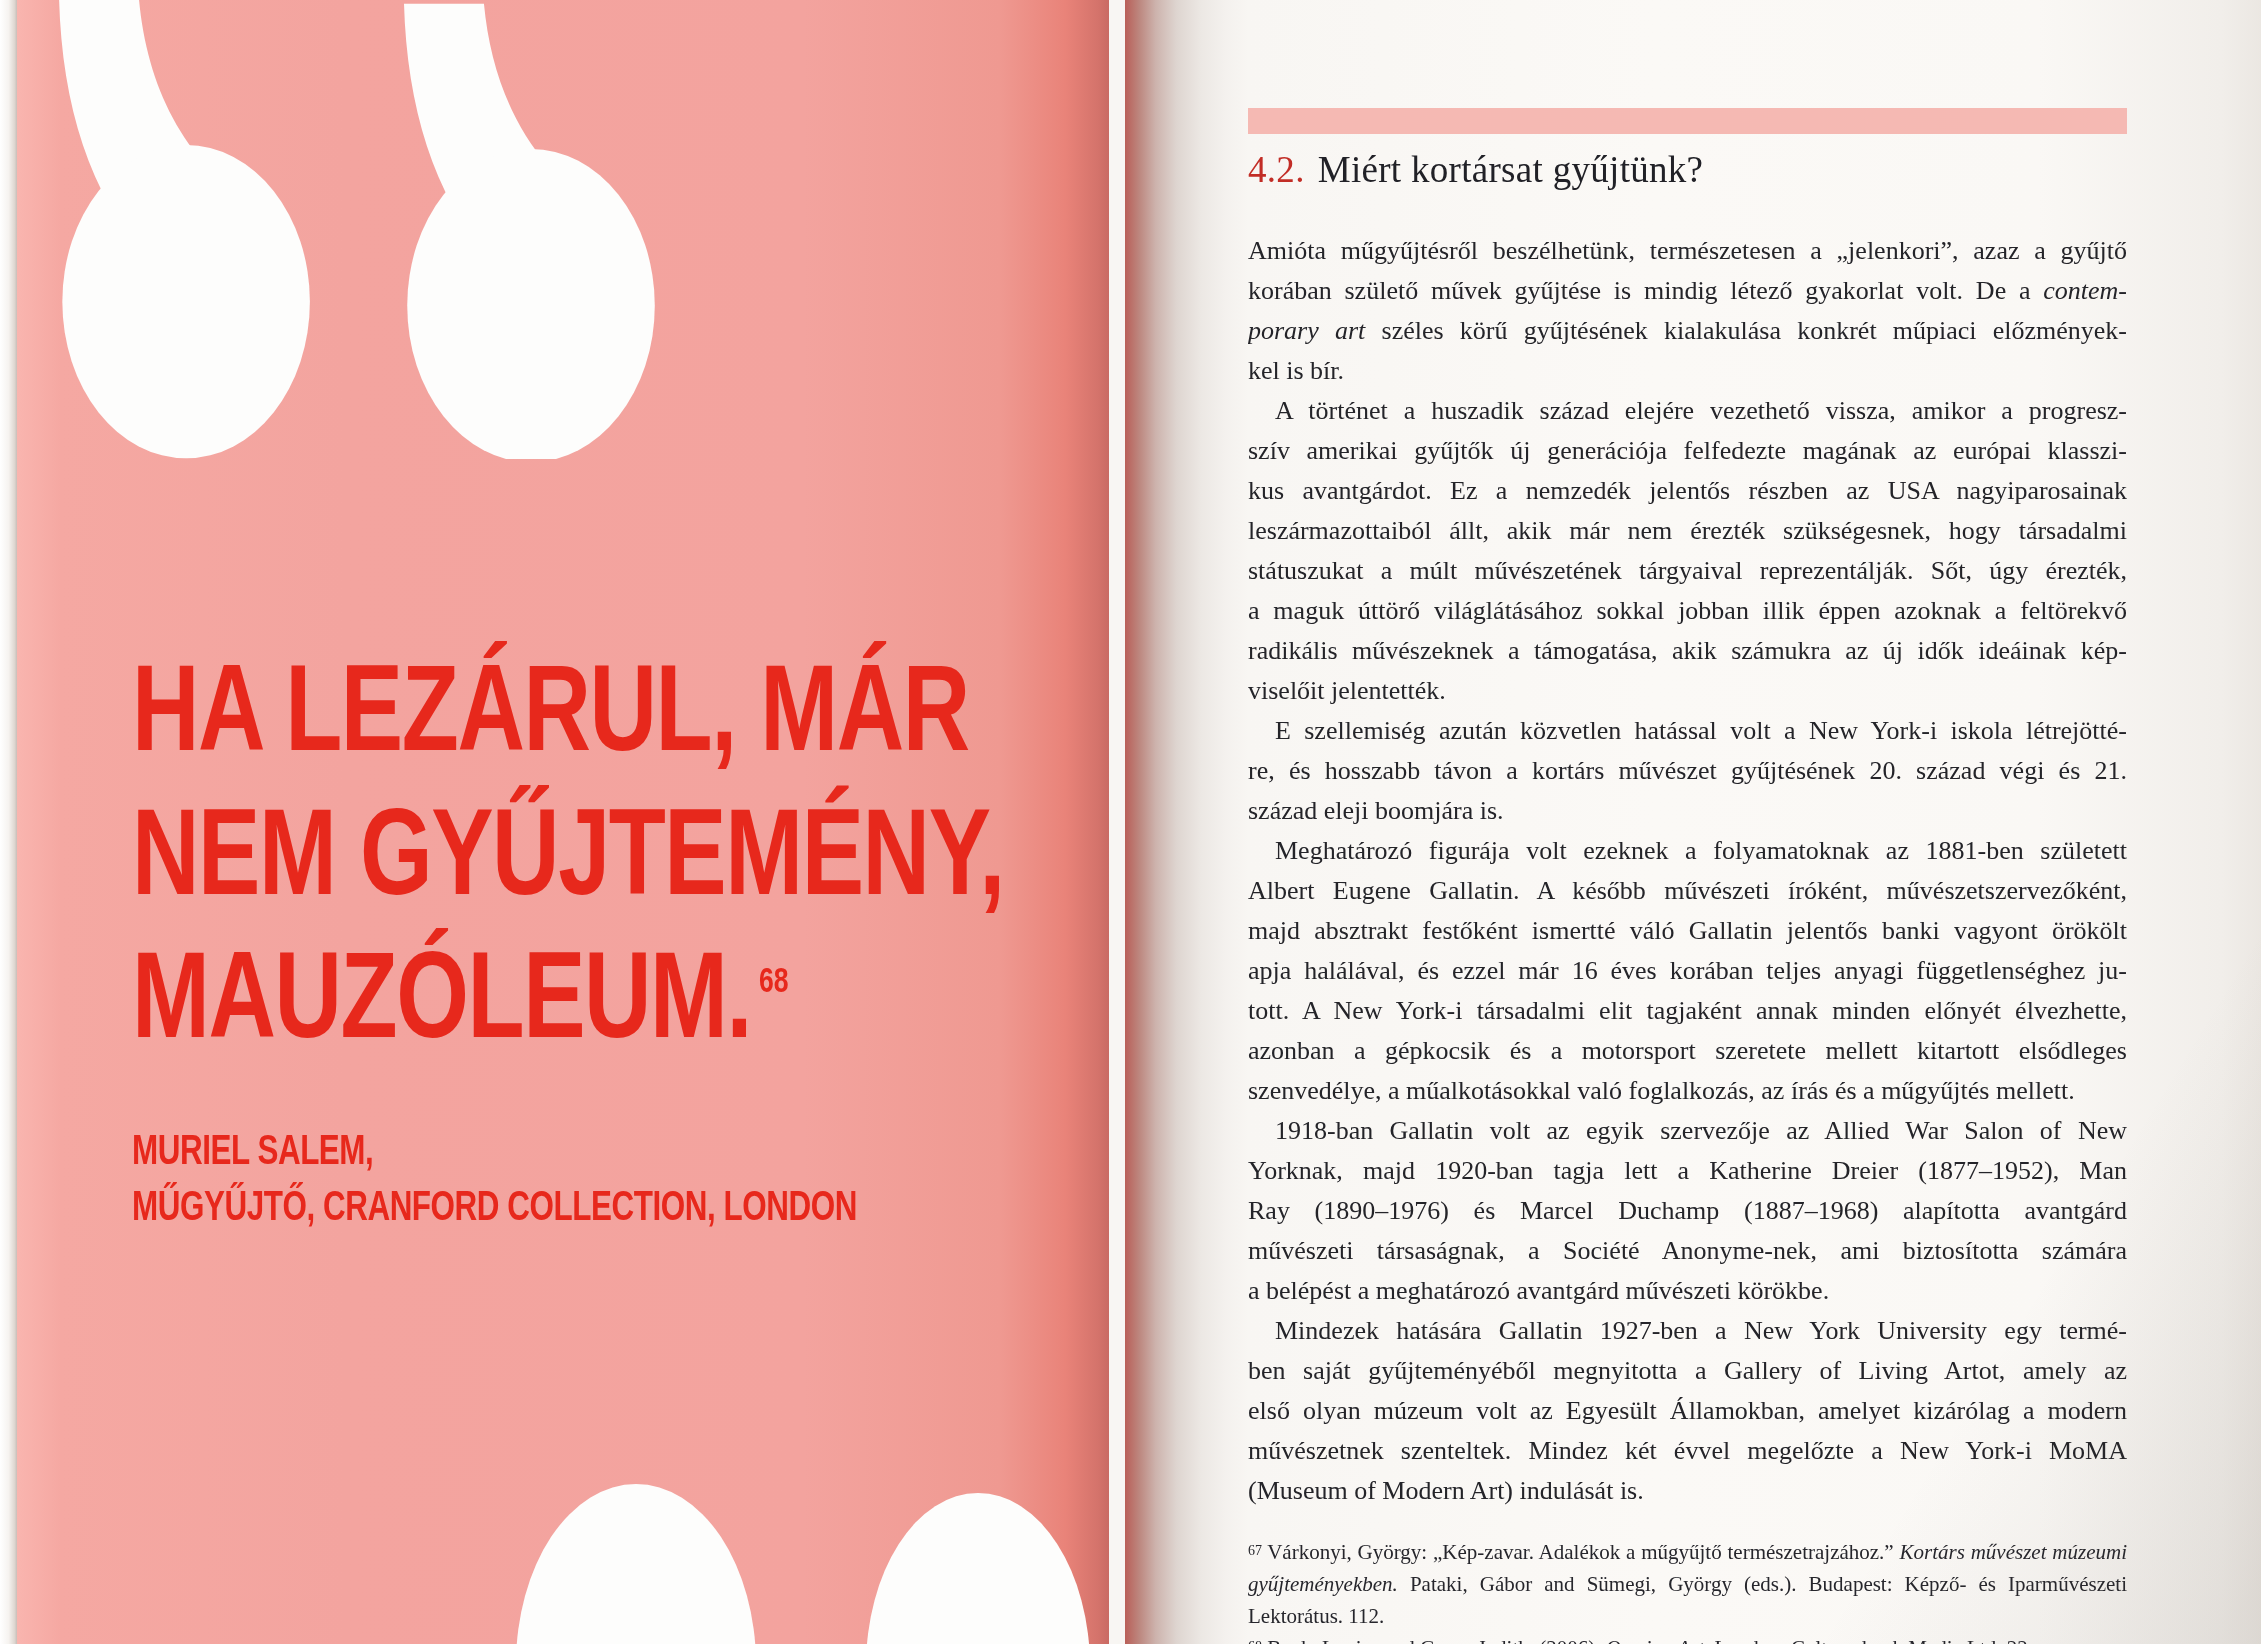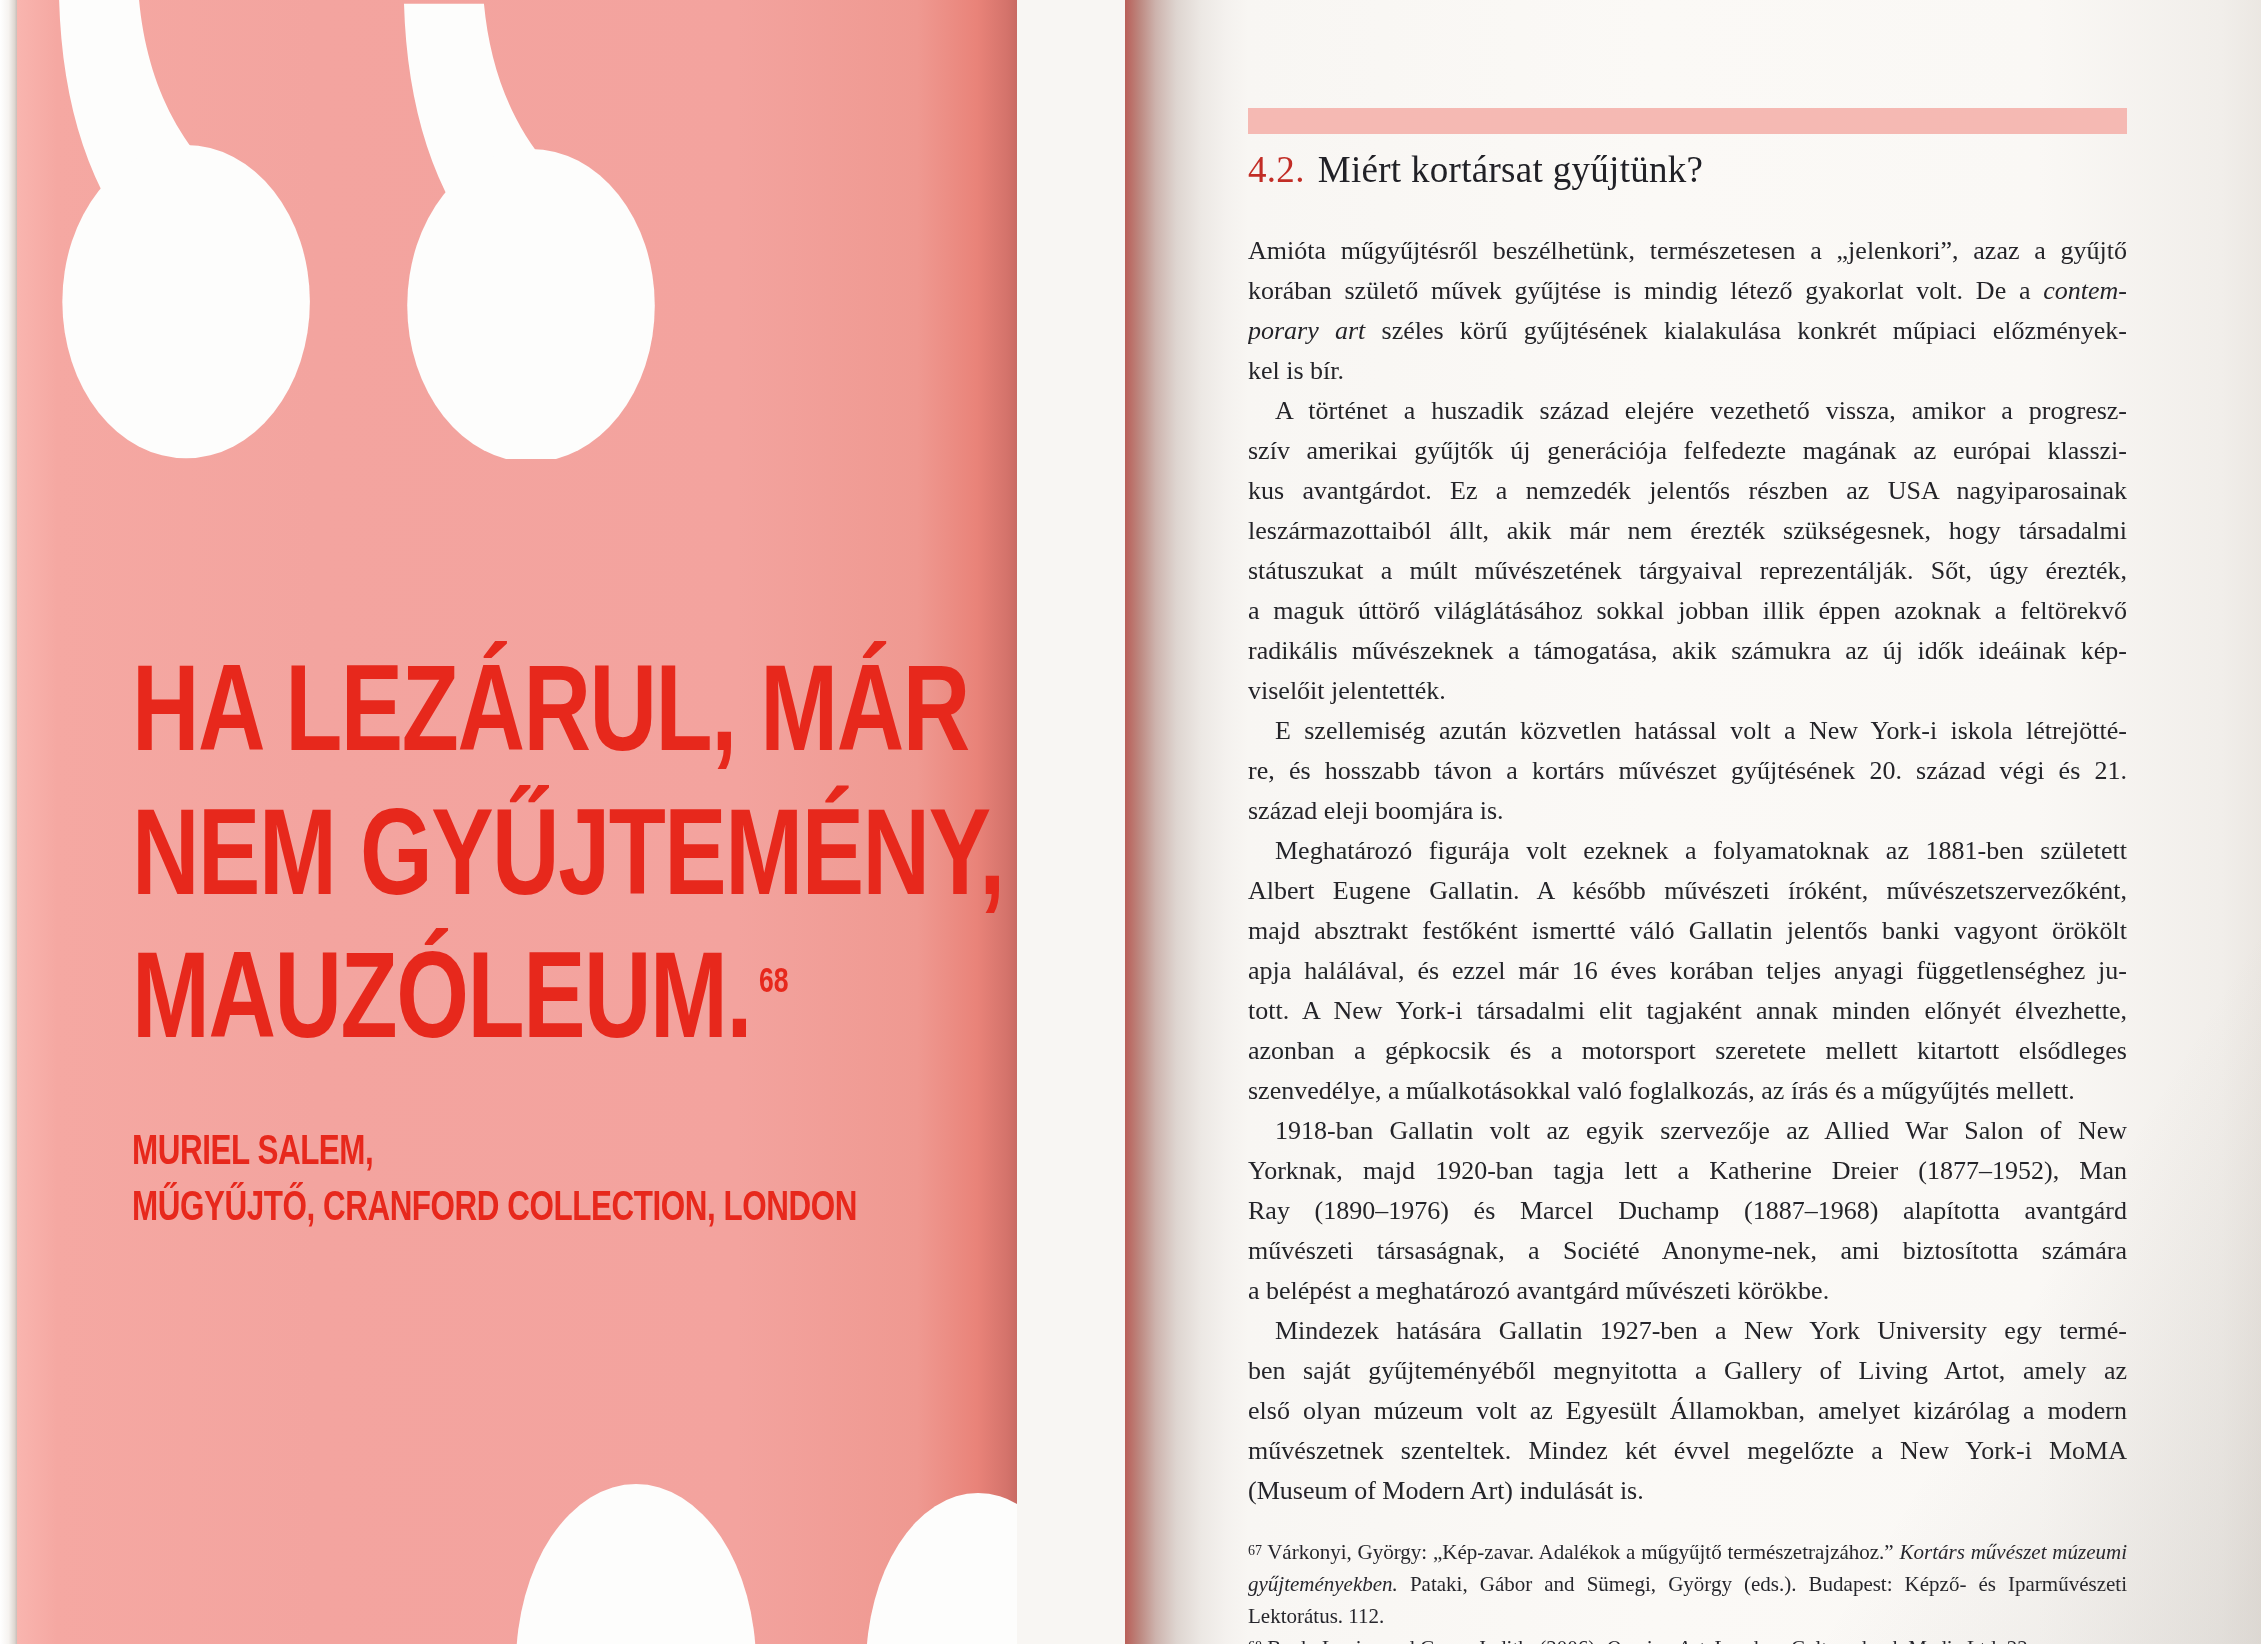--- a/index.html
+++ b/index.html
@@ -4,21 +4,21 @@
 <style>
   html,body { margin:0; padding:0; }
   body { width:2261px; height:1644px; background:#ffffff; }
 
   .spread { position:relative; width:2261px; height:1644px; overflow:hidden;
             background:#f8f6f3; font-family:"Liberation Serif", serif; }
 
   
   .left-edge { position:absolute; left:0; top:0; width:17px; height:100%;
                background:linear-gradient(90deg,#ffffff 0%,#f6f3f0 50%,#ded7d1 85%,#c9beb8 100%); }
-  .page-left { position:absolute; left:17px; top:0; width:1000px; height:1644px; overflow:hidden;
+  .page-left { position:absolute; left:17px; top:0; width:1092px; height:1644px; overflow:hidden;
                background:linear-gradient(90deg,#f9b5af 0%,#f5a8a2 4%,#f3a49f 30%,#f3a39e 72%,#ef9991 90%,#e98379 96%,#d4736b 99%,#c96a63 100%); }
 
   .open-quote { position:absolute; left:24px; top:0; width:619px; height:459px; }
 
   .q-line { position:absolute; left:115px; white-space:nowrap;
             font-family:"Liberation Sans", sans-serif; font-weight:700;
             font-size:123px; line-height:123px; letter-spacing:-1.9px;
             transform:scaleX(0.76); transform-origin:left top; }
   .q-line-1 { top:646px; }
   .q-line-2 { top:790px; }

